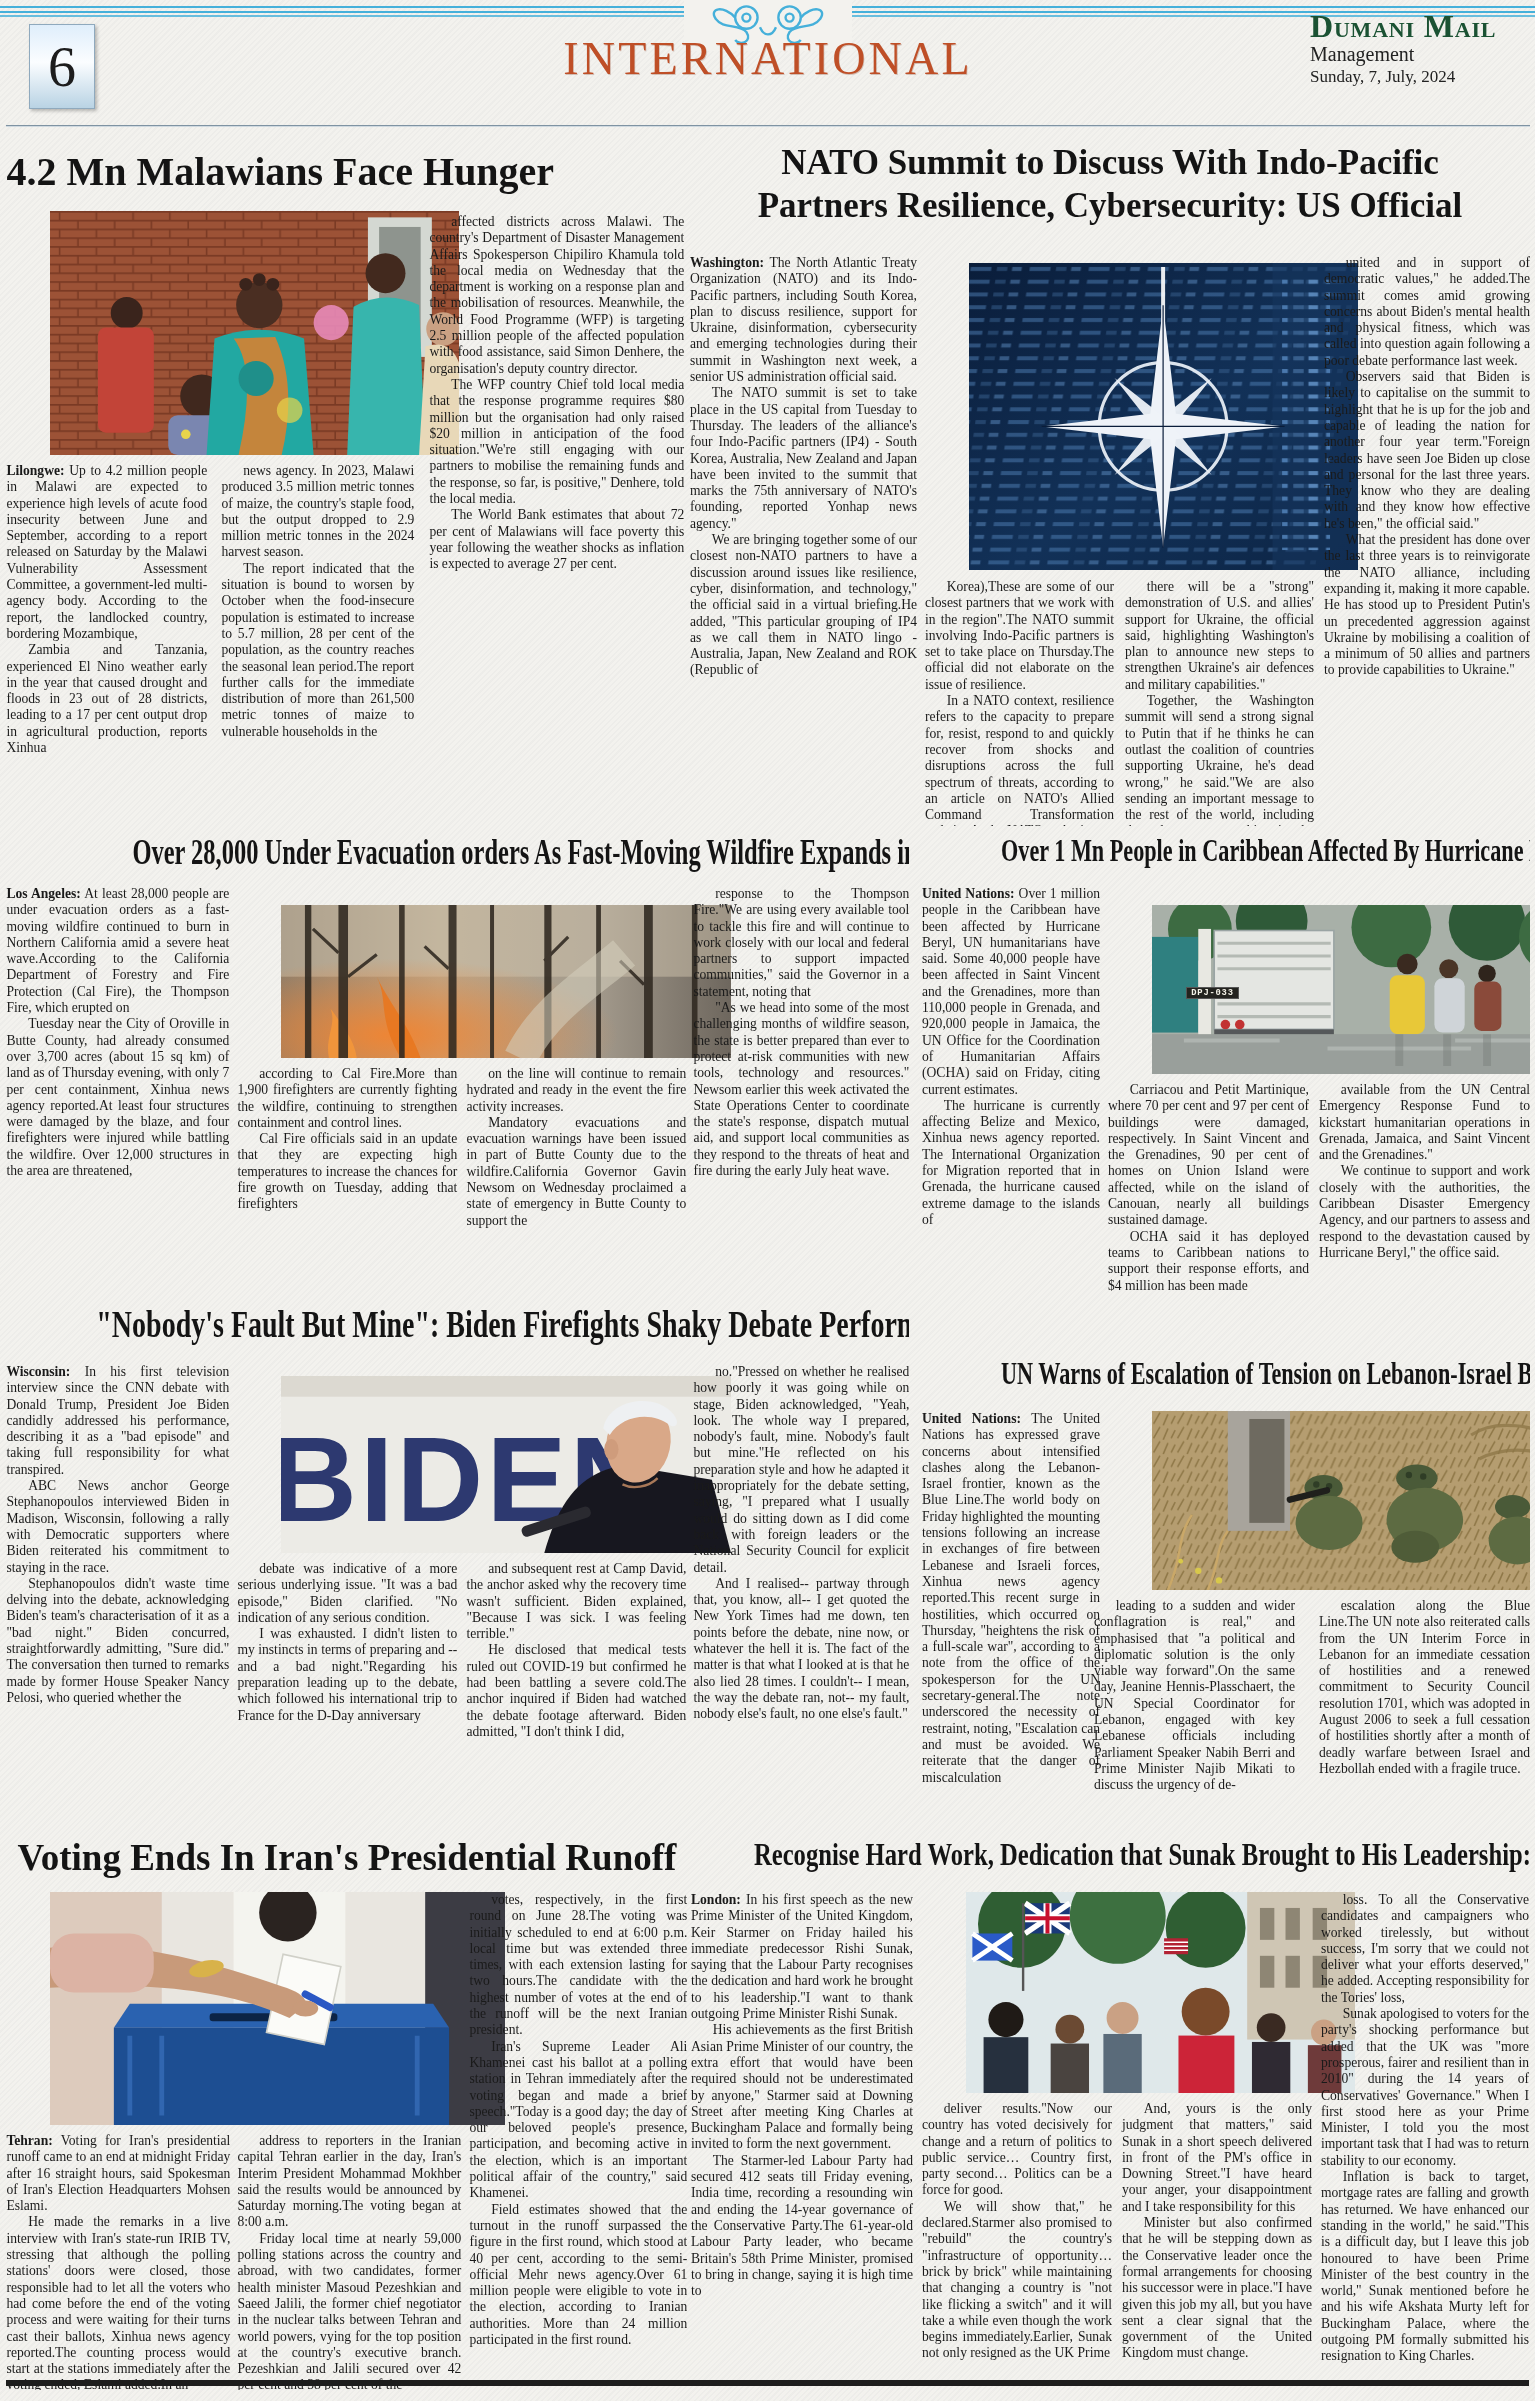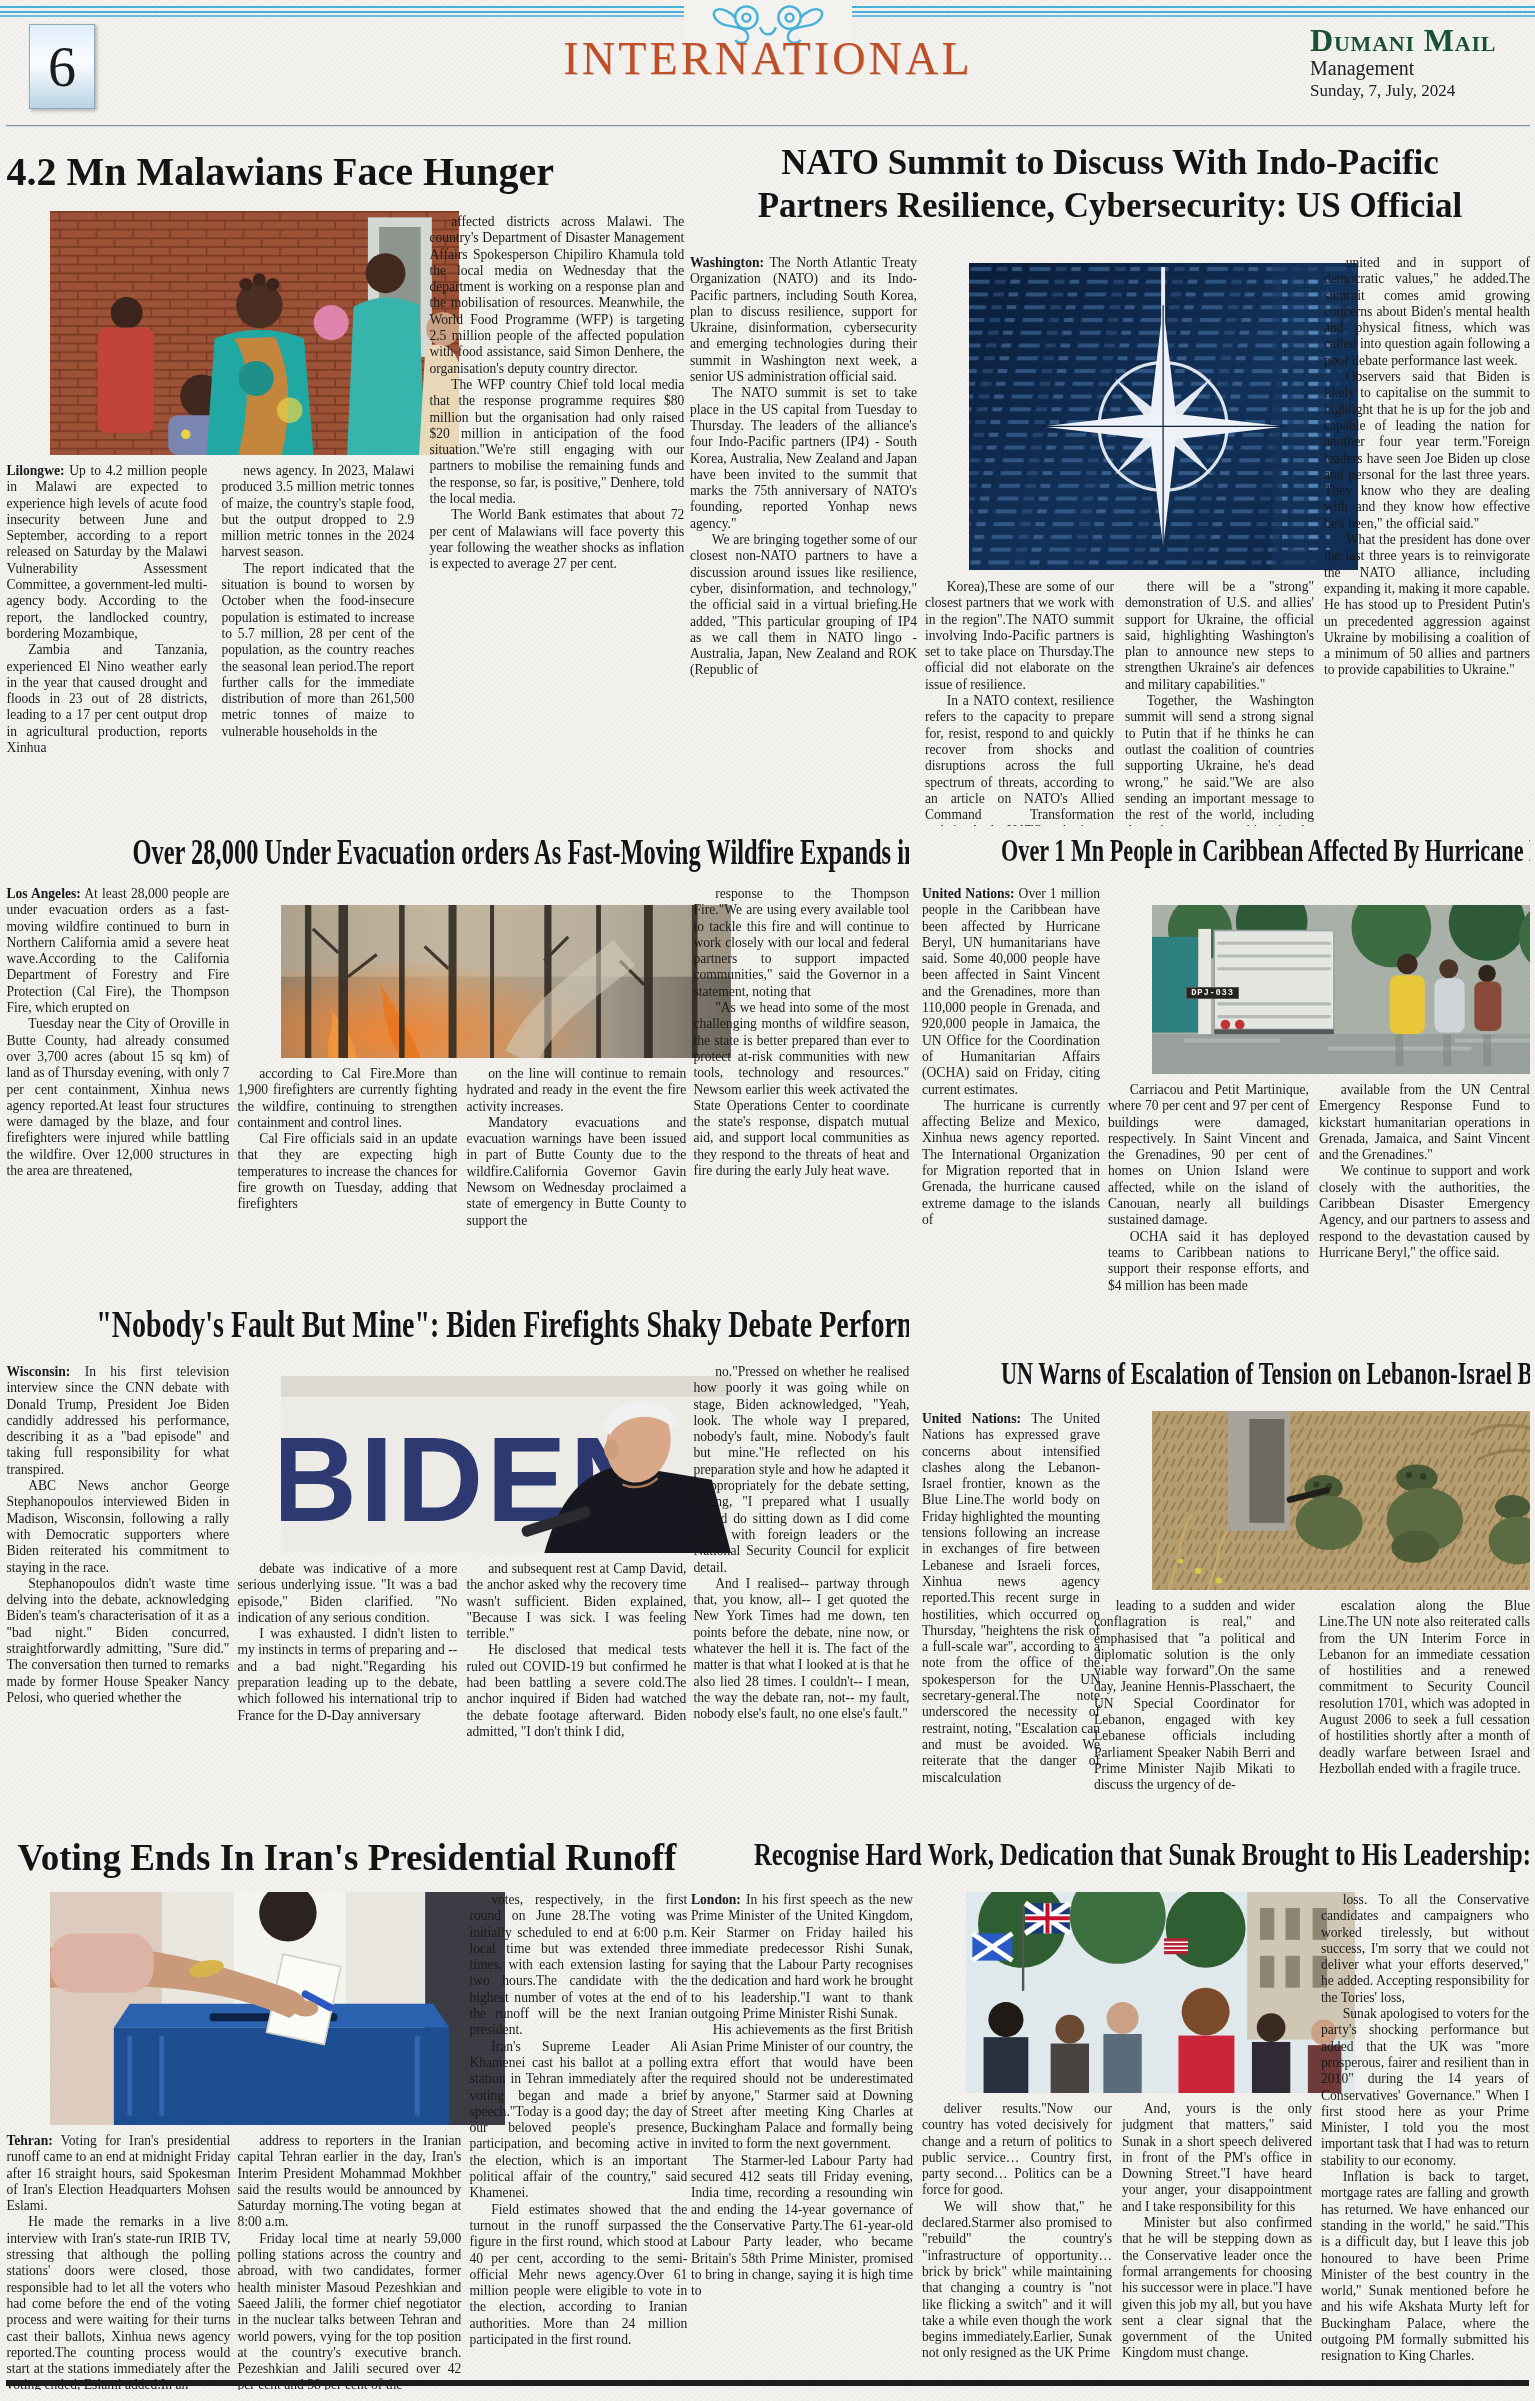--- a/index.html
+++ b/index.html
@@ -12,21 +12,21 @@
   #rule-a{top:5.6px;height:2.4px;}
   #rule-b{top:11.2px;height:1.6px;}
   #rule-c{top:15px;height:1.6px;opacity:.8;}
   #top-ornament{position:absolute;left:50%;top:0;transform:translateX(-50%);width:168px;height:51px;background:#f3f2ee;}
   #page-num-box{position:absolute;left:29px;top:24px;width:64px;height:83px;
     background:linear-gradient(180deg,#dfeefb 0%,#fbfdff 45%,#b9d3e4 100%);
     border:0.8px solid #8fa9bd;box-shadow:1.6px 2.4px 3.2px rgba(0,0,0,.25);
     display:flex;align-items:center;justify-content:center;font-size:56px;color:#1d1d1d;}
   #section-title{position:absolute;left:0;right:0;top:32px;text-align:center;
     font-size:46px;letter-spacing:3.2px;color:#bf4f27;font-weight:400;text-shadow:0.8px 0.8px 0 rgba(120,40,10,.25);}
-  #masthead-block{position:absolute;left:1310px;top:24px;width:223px;}
+  #masthead-block{position:absolute;left:1310px;top:10px;width:223px;}
   #paper-name{font-variant:small-caps;font-size:32px;line-height:32px;color:#1b5233;font-weight:600;letter-spacing:0.8px;}
   #paper-city{font-size:20px;line-height:24px;color:#222;}
   #paper-date{font-size:17px;line-height:21px;color:#222;}
   #header-sep{position:absolute;left:6.4px;right:6.4px;top:125px;height:2.4px;
     background:linear-gradient(180deg,#7f93a2 0 0.8px,#cfd9e0 0.8px 2.4px);}
   
   .article{position:absolute;overflow:hidden;}
   .hl{position:absolute;left:0;right:0;margin:0;font-weight:bold;color:#141414;text-align:center;
       font-family:"Liberation Serif",serif;}
   .hl.nowrap{white-space:nowrap;transform-origin:center top;}

